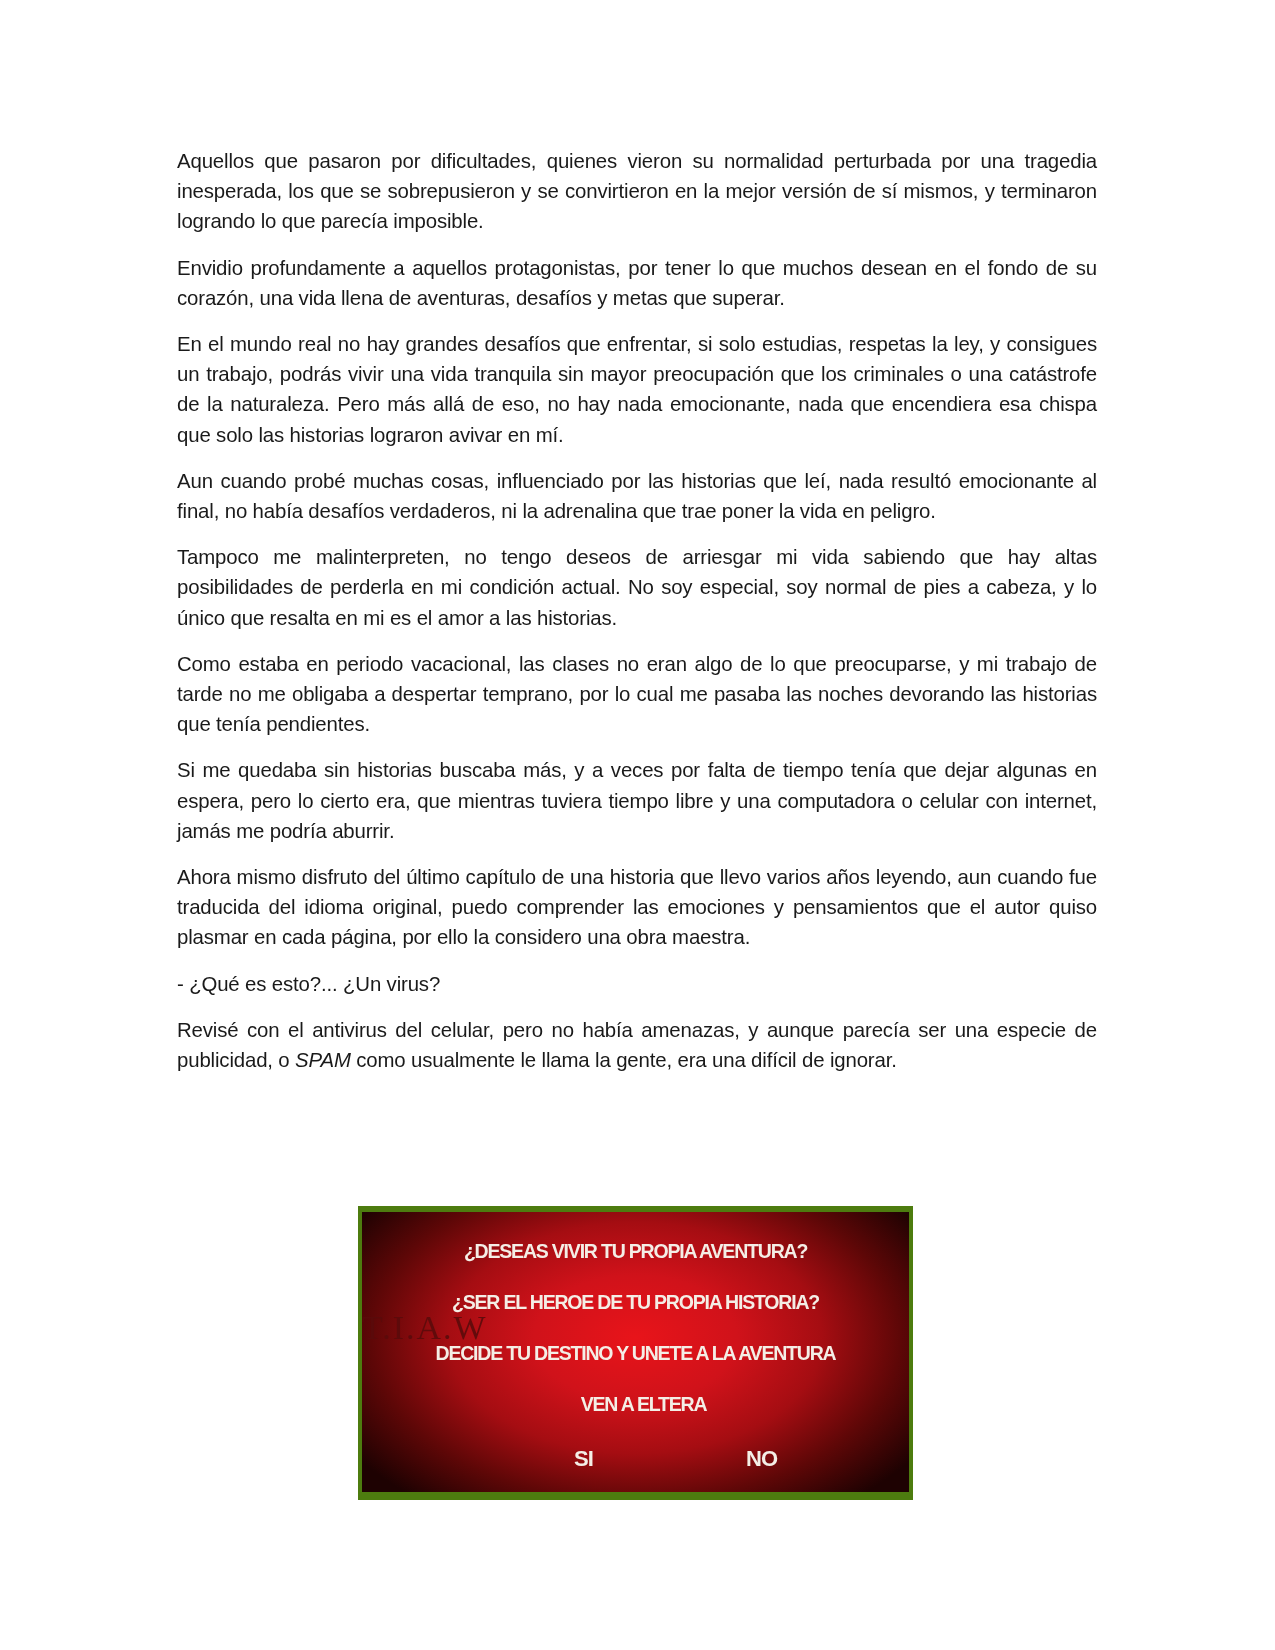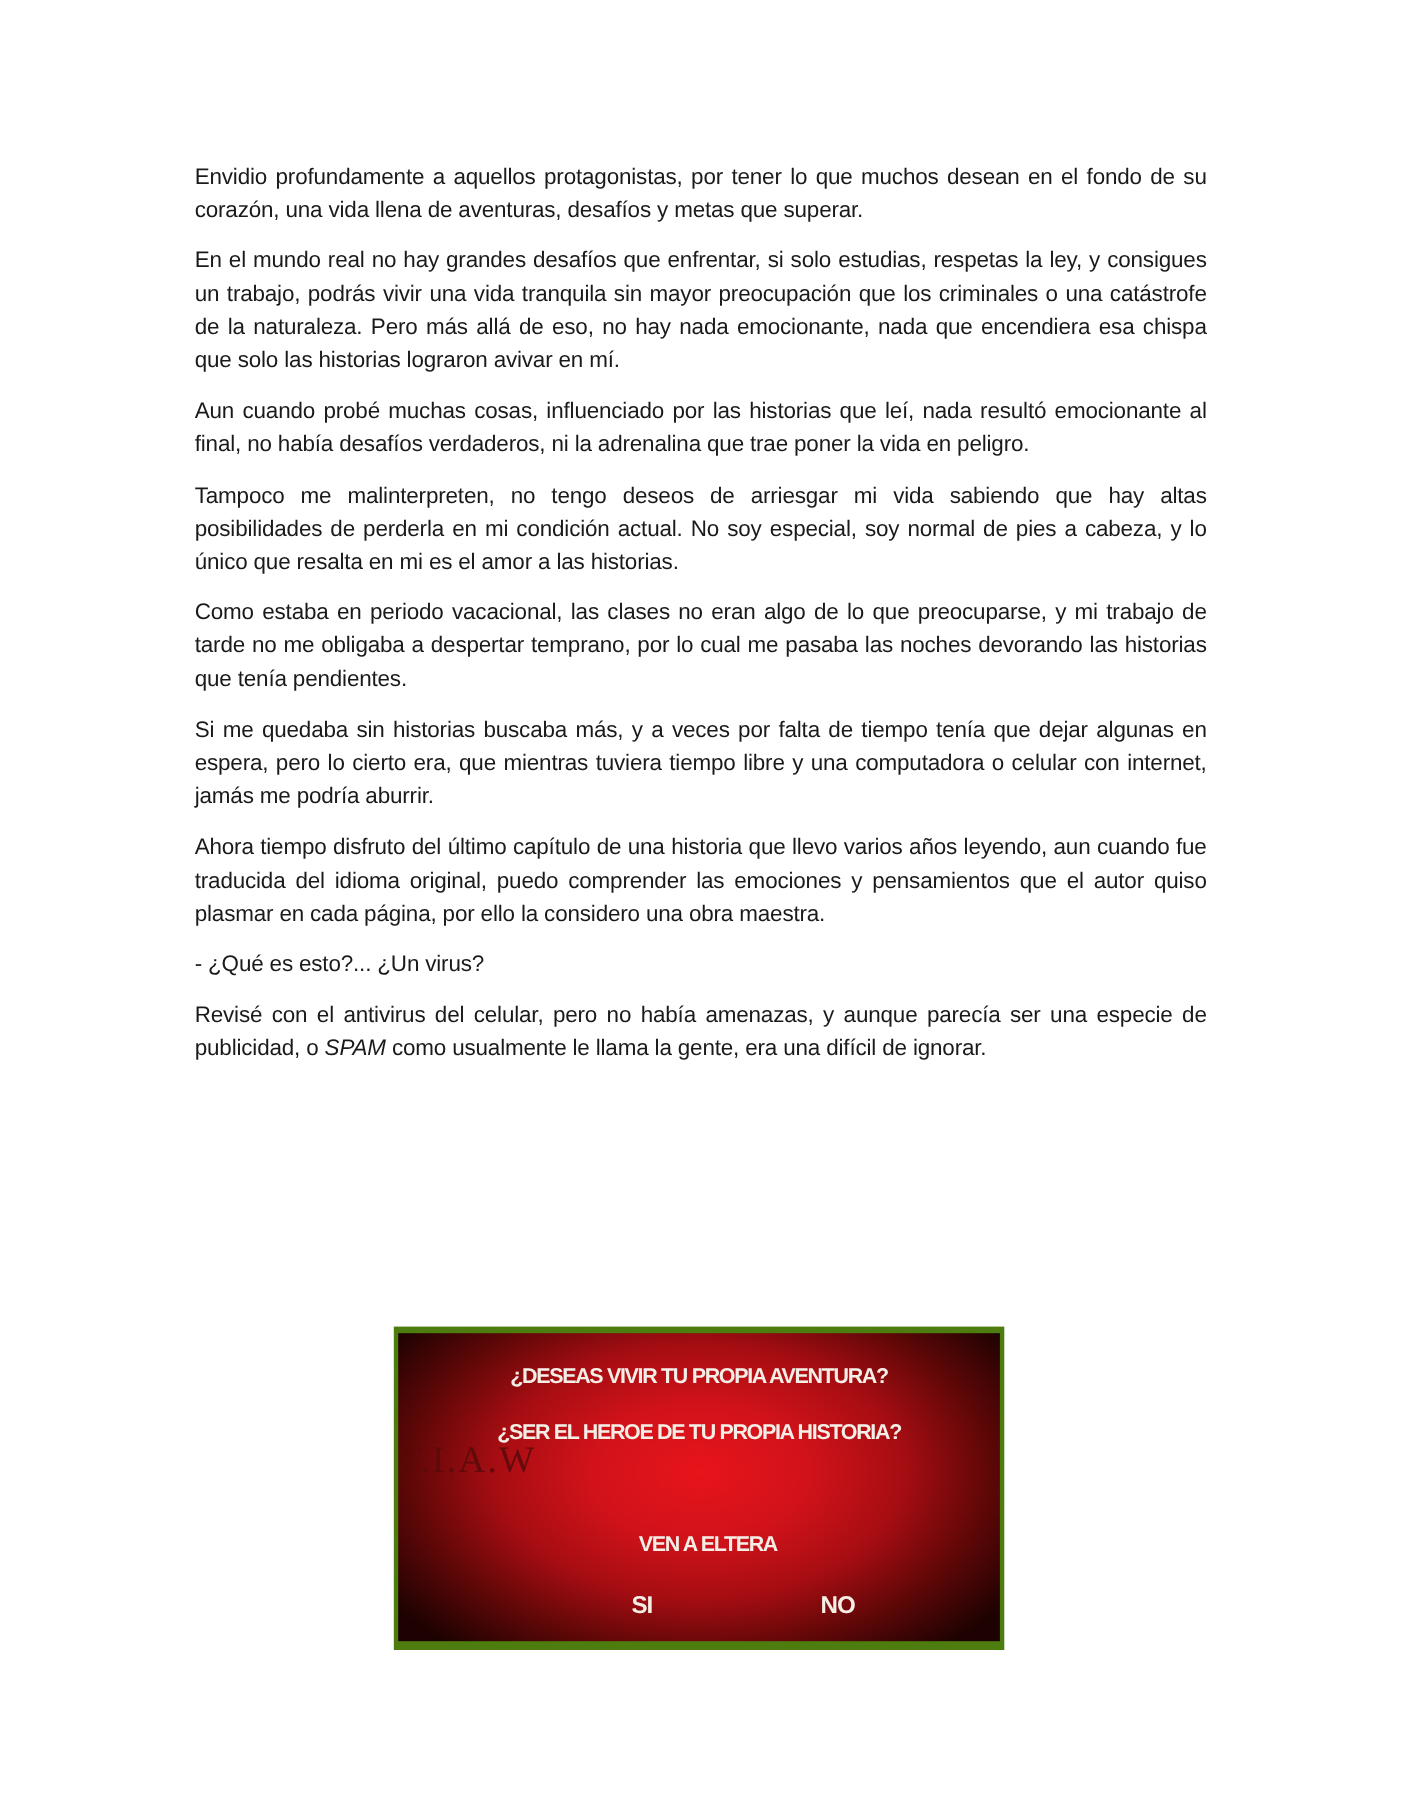--- a/index.html
+++ b/index.html
@@ -93,35 +93,37 @@
       border: none;
       padding: 0;
     }
     .ad-btn.yes { left: 184px; }
     .ad-btn.no { left: 356px; }
   </style>
 </head>
 <body>
 
 <div class="page">
+  <p class="para">Aquellos que pasaron por dificultades, quienes vieron su normalidad perturbada por una tragedia inesperada, los que se sobrepusieron y se convirtieron en la mejor versión de sí mismos, y terminaron logrando lo que parecía imposible.</p>
   <p class="para">Envidio profundamente a aquellos protagonistas, por tener lo que muchos desean en el fondo de su corazón, una vida llena de aventuras, desafíos y metas que superar.</p>
   <p class="para">En el mundo real no hay grandes desafíos que enfrentar, si solo estudias, respetas la ley, y consigues un trabajo, podrás vivir una vida tranquila sin mayor preocupación que los criminales o una catástrofe de la naturaleza. Pero más allá de eso, no hay nada emocionante, nada que encendiera esa chispa que solo las historias lograron avivar en mí.</p>
   <p class="para">Aun cuando probé muchas cosas, influenciado por las historias que leí, nada resultó emocionante al final, no había desafíos verdaderos, ni la adrenalina que trae poner la vida en peligro.</p>
   <p class="para">Tampoco me malinterpreten, no tengo deseos de arriesgar mi vida sabiendo que hay altas posibilidades de perderla en mi condición actual. No soy especial, soy normal de pies a cabeza, y lo único que resalta en mi es el amor a las historias.</p>
   <p class="para">Como estaba en periodo vacacional, las clases no eran algo de lo que preocuparse, y mi trabajo de tarde no me obligaba a despertar temprano, por lo cual me pasaba las noches devorando las historias que tenía pendientes.</p>
   <p class="para">Si me quedaba sin historias buscaba más, y a veces por falta de tiempo tenía que dejar algunas en espera, pero lo cierto era, que mientras tuviera tiempo libre y una computadora o celular con internet, jamás me podría aburrir.</p>
-  <p class="para">Ahora tiempo disfruto del último capítulo de una historia que llevo varios años leyendo, aun cuando fue traducida del idioma original, puedo comprender las emociones y pensamientos que el autor quiso plasmar en cada página, por ello la considero una obra maestra.</p>
+  <p class="para">Ahora mismo disfruto del último capítulo de una historia que llevo varios años leyendo, aun cuando fue traducida del idioma original, puedo comprender las emociones y pensamientos que el autor quiso plasmar en cada página, por ello la considero una obra maestra.</p>
   <p class="para">- ¿Qué es esto?... ¿Un virus?</p>
   <p class="para"><span>Revisé con el antivirus del celular, pero no había amenazas, y aunque parecía ser una especie de publicidad, o </span><em>SPAM</em><span> como usualmente le llama la gente, era una difícil de ignorar.</span></p>
 </div>
 
 <div class="ad-wrap">
   <div class="ad">
     <div class="ad-line" style="top: 28px;">¿DESEAS VIVIR TU PROPIA AVENTURA?</div>
     <div class="ad-line" style="top: 79px;">¿SER EL HEROE DE TU PROPIA HISTORIA?</div>
     <div class="ad-watermark" style="top: 97px;">T.I.A.W</div>
+    <div class="ad-line" style="top: 130px;">DECIDE TU DESTINO Y UNETE A LA AVENTURA</div>
     <div class="ad-line" style="top: 181px; padding-left: 16px;">VEN A ELTERA</div>
     <div class="ad-buttons">
       <button class="ad-btn yes">SI</button>
       <button class="ad-btn no">NO</button>
     </div>
   </div>
 </div>
 
 </body></html>

